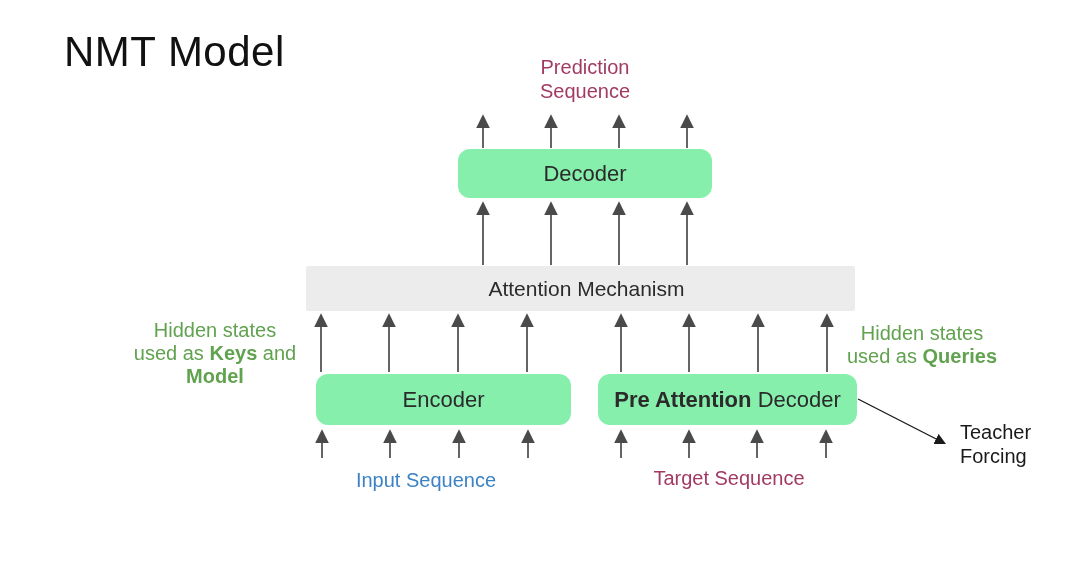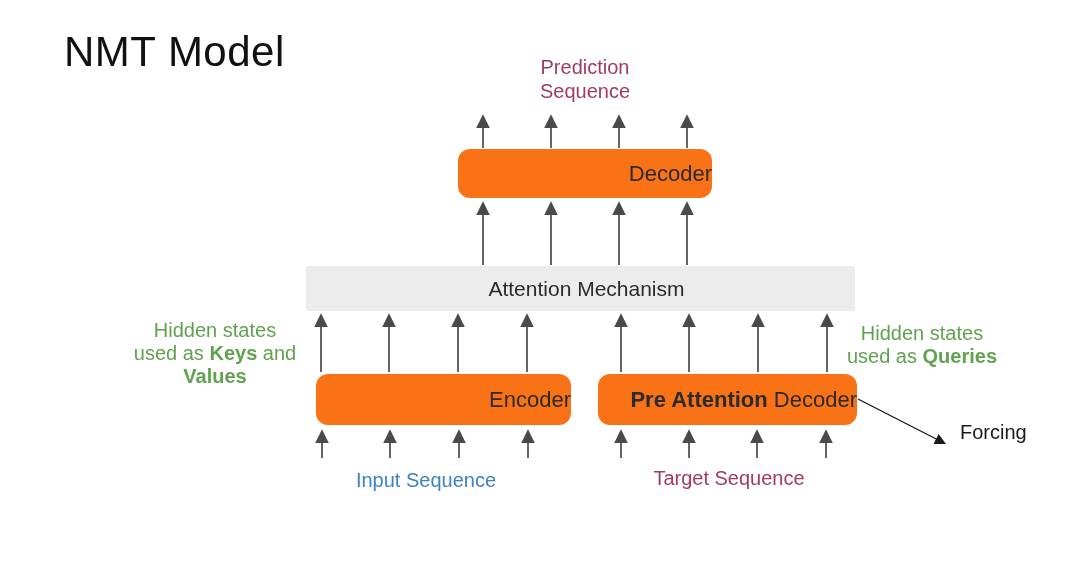--- a/index.html
+++ b/index.html
@@ -12,21 +12,21 @@
   }
   .arrow-layer{position:absolute;left:0;top:0;width:1089px;height:579px;}
   .title{
     position:absolute;left:64px;top:28px;
     font-size:42px;color:#111111;letter-spacing:0.5px;
   }
   .box{
     position:absolute;display:flex;align-items:center;justify-content:center;
     font-size:22px;color:#2b2b2b;
   }
-  .box.blue{background:#f97316;border-radius:12px;justify-content:flex-end;}
+  .box.blue{background:#86efac;border-radius:12px;}
   .box.gray{background:#ececec;border-radius:2px;font-size:21px;}
   .box-decoder{left:458px;top:149px;width:254px;height:49px;}
   .box-attention{left:306px;top:266px;width:537px;height:45px;padding-left:12px;}
   .box-encoder{left:298px;top:374px;width:255px;height:51px;margin-left:18px;}
   .box-preattn{left:598px;top:374px;width:259px;height:51px;}
   .lbl{position:absolute;font-size:20px;line-height:23px;text-align:center;}
   .lbl-prediction{left:485px;top:55px;width:200px;color:#a23a64;line-height:24px;}
   .lbl-context{left:702px;top:224px;width:170px;color:#e8943c;text-align:left;}
   .lbl-left-note{left:105px;top:319px;width:220px;color:#61a24f;}
   .lbl-right-note{left:822px;top:322px;width:200px;color:#61a24f;}
@@ -114,21 +114,21 @@
   </div>
 
   <div class="lbl lbl-left-note">
     <div>Hidden states</div>
     <div>
       <span>used as</span>
       <b>Keys</b>
       <span>and</span>
     </div>
     <div>
-      <b>Values</b>
+      <b>Model</b>
     </div>
   </div>
 
   <div class="lbl lbl-right-note">
     <div>Hidden states</div>
     <div>
       <span>used as</span>
       <b>Queries</b>
     </div>
   </div>
@@ -142,16 +142,17 @@
       <b>Pre Attention</b>
       <span>Decoder</span>
     </span>
   </div>
 
   <div class="lbl lbl-input">Input Sequence</div>
 
   <div class="lbl lbl-target">Target Sequence</div>
 
   <div class="lbl lbl-teacher">
+    <div>Teacher</div>
     <div>Forcing</div>
   </div>
 
 </div>
 
 </body></html>

